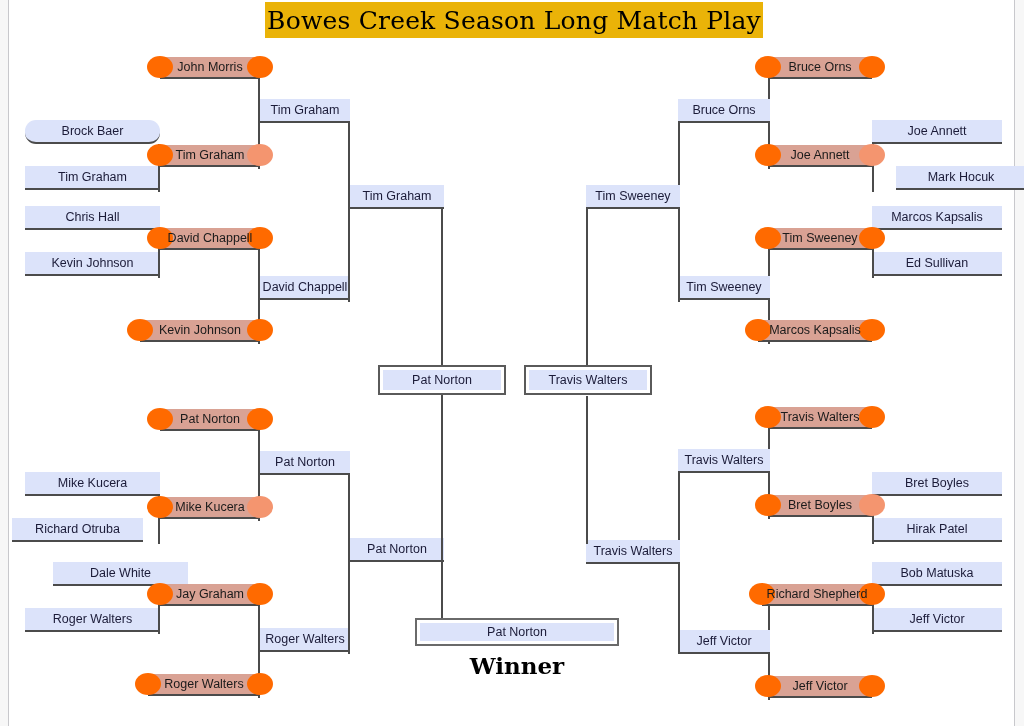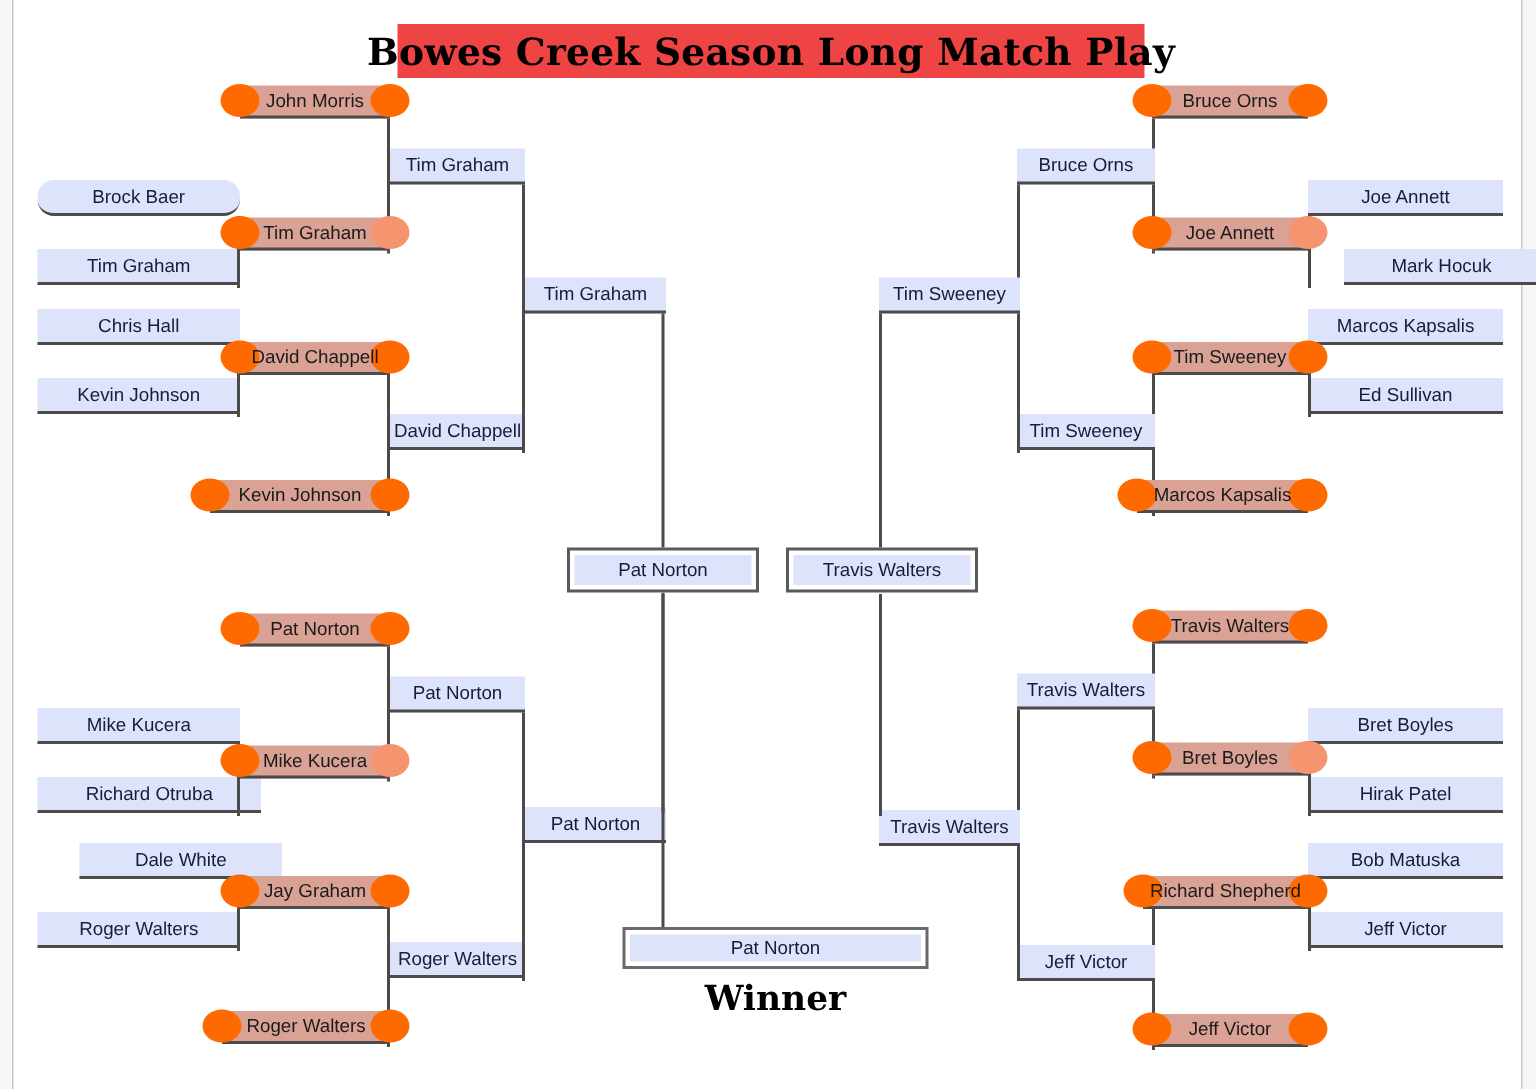--- a/index.html
+++ b/index.html
@@ -11,24 +11,24 @@
   }
   #page{position:relative;width:1024px;height:726px;background:#fff;}
 
   
   .gutter{position:absolute;top:0;height:726px;background:#f7f7f7;}
   .gutter.left{left:0;width:8px;border-right:1px solid #c8c8cc;}
   .gutter.right{left:1014px;width:10px;border-left:1px solid #c8c8cc;}
 
   
   .title{
-    position:absolute;left:265px;top:16px;width:498px;height:36px;
-    background:#ef4444;
+    position:absolute;left:265px;top:2px;width:498px;height:36px;
+    background:#eab308;
     font-family:"DejaVu Serif", serif;
-    font-weight:bold;font-size:25px;color:#000;
+    font-weight:normal;font-size:25px;color:#000;
     display:flex;align-items:center;justify-content:center;
     letter-spacing:.2px;white-space:nowrap;
   }
 
   
   .vline{position:absolute;width:2px;background:#4b4b4b;}
 
   
   .slot{
     position:absolute;height:24px;
@@ -119,21 +119,21 @@
   <div class="vline" style="left:258px;top:250px;height:94px;"></div>
 
   <div class="slot" style="left:260px;top:99px;width:90px;">Tim Graham</div>
   <div class="slot" style="left:260px;top:276px;width:90px;">David Chappell</div>
   <div class="vline" style="left:348px;top:123px;height:179px;"></div>
 
   <div class="slot" style="left:350px;top:185px;width:94px;">Tim Graham</div>
   <div class="vline" style="left:441px;top:209px;height:158px;"></div>
 
   <div class="slot" style="left:25px;top:472px;width:135px;">Mike Kucera</div>
-  <div class="slot" style="left:25px;top:518px;width:149px;">Richard Otruba</div>
+  <div class="slot" style="left:12px;top:518px;width:131px;">Richard Otruba</div>
   <div class="vline" style="left:158px;top:496px;height:48px;"></div>
 
   <div class="slot" style="left:25px;top:562px;width:135px;margin-left:28px;">Dale White</div>
   <div class="slot" style="left:25px;top:608px;width:135px;">Roger Walters</div>
   <div class="vline" style="left:158px;top:586px;height:48px;"></div>
 
   <div class="pill capL capR" style="left:160px;top:409px;width:100px;">Pat Norton</div>
   <div class="pill capL" style="left:160px;top:497px;width:100px;">Mike Kucera</div>
   <div class="vline" style="left:258px;top:431px;height:90px;"></div>
 

